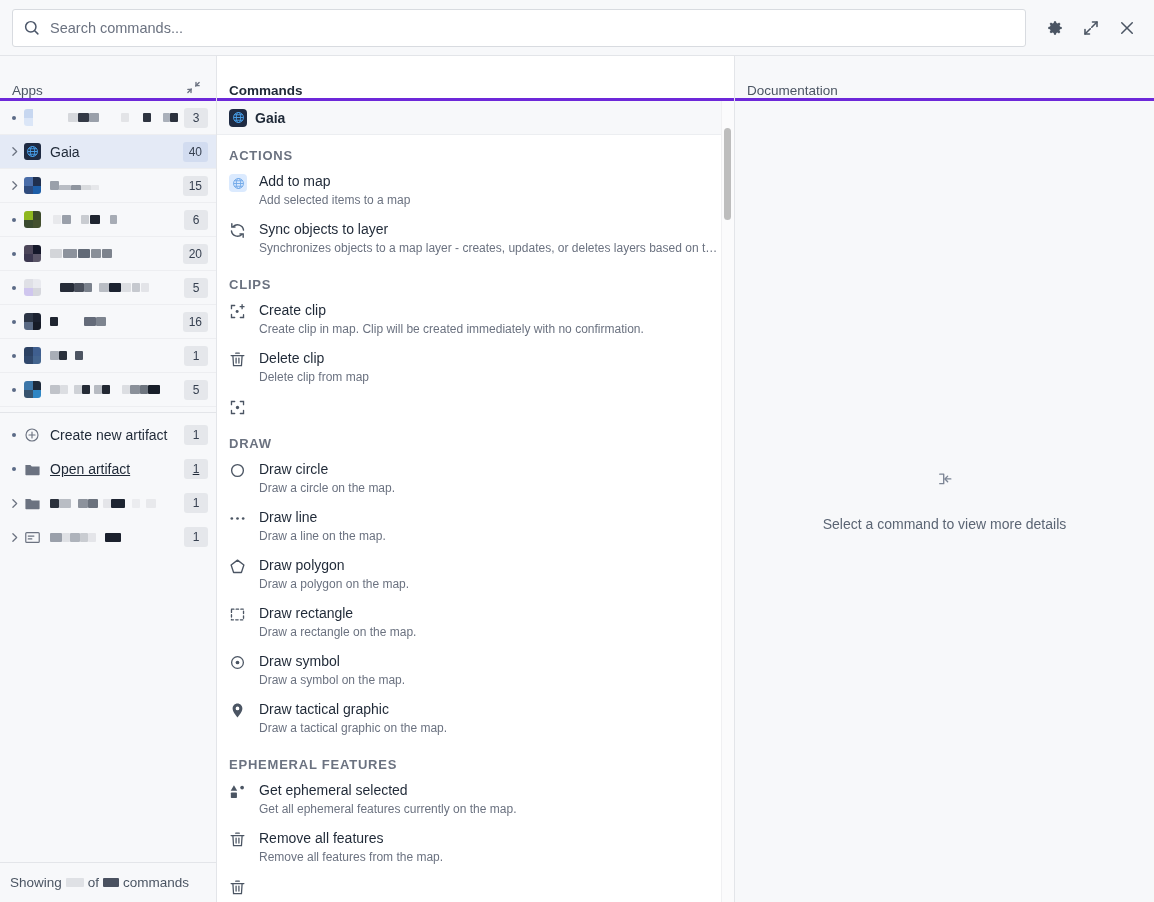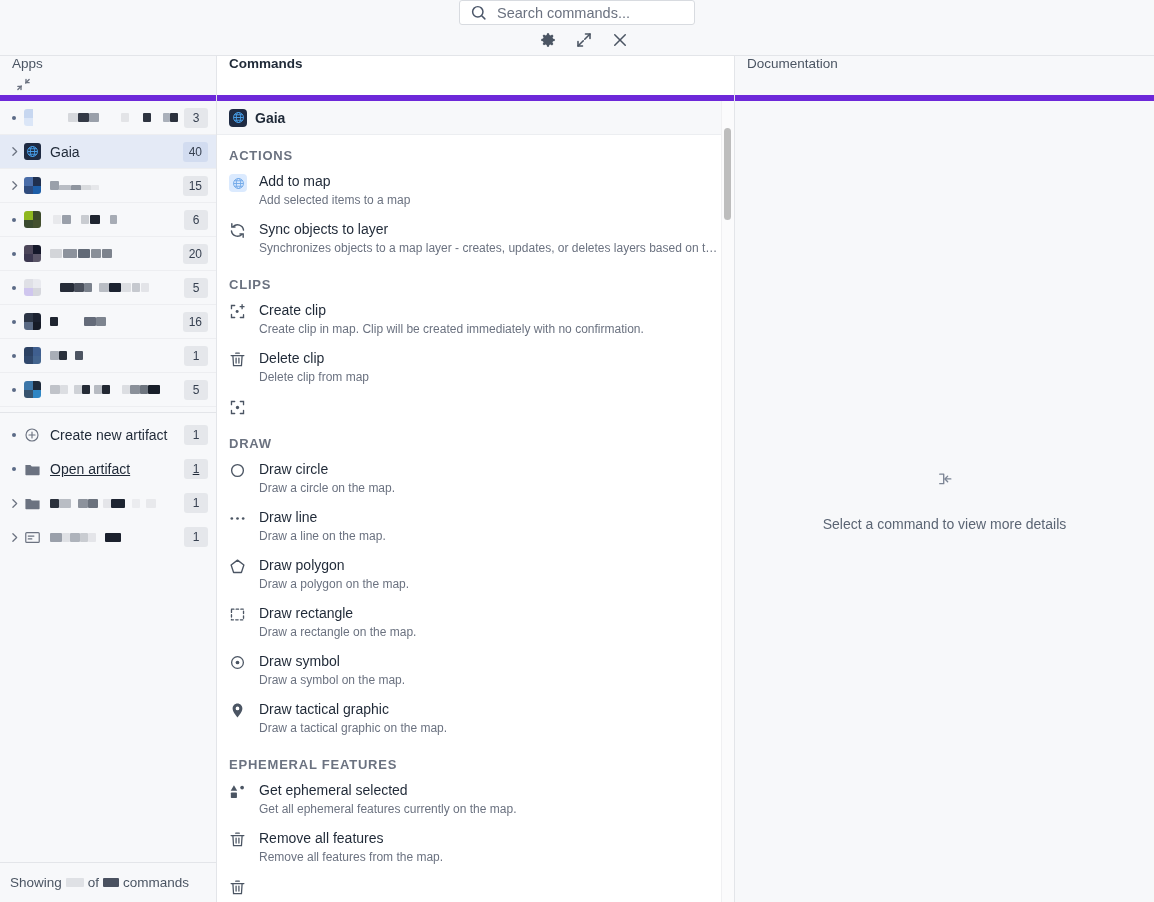--- a/index.html
+++ b/index.html
@@ -13,21 +13,20 @@
   }
   #app { width: 1154px; height: 902px; display: flex; flex-direction: column; }
 
   
   .searchbar {
     height: 56px; min-height: 56px;
     background: #f7f8fa;
     border-bottom: 1px solid #e3e5e9;
     display: flex; align-items: center;
     padding: 0 12px;
-    flex-direction: column;
   }
   .search-field {
     flex: 1 1 auto; height: 38px;
     background: #ffffff;
     border: 1px solid #d8dbe0;
     border-radius: 3px;
     display: flex; align-items: center;
     padding: 0 10px;
   }
   .search-icon { width: 17px; height: 17px; margin-right: 10px; flex: 0 0 auto; color: #4a5568; display:block; }
@@ -48,26 +47,25 @@
 
   
   .panes { flex: 1 1 auto; display: flex; min-height: 0; }
   .pane { display: flex; flex-direction: column; min-height: 0; }
   .pane-apps { width: 217px; flex: 0 0 217px; border-right: 1px solid #e3e5e9; background: #f7f8fa; }
   .pane-cmds { width: 518px; flex: 0 0 518px; border-right: 1px solid #e3e5e9; background: #ffffff; }
   .pane-docs { flex: 1 1 auto; background: #f7f8fa; }
 
   .pane-header {
     height: 45px; min-height: 45px;
-    display: flex; align-items: flex-start;
+    display: flex; align-items: flex-end;
     padding: 0 12px;
-    border-bottom: 6px solid #6d28d9;
+    border-bottom: 3px solid #6d28d9;
     font-size: 13.5px;
     color: #4b5563;
-    flex-direction: column;
   }
   .pane-header.light { background: #f7f8fa; }
   .pane-header.white { background: #ffffff; color: #1f2937; font-weight: bold; }
   .pane-header .title { flex: 1 1 auto; }
   .collapse-btn {
     width: 22px; height: 22px; border: none; background: transparent;
     cursor: pointer; color: #6b7280; display: flex; align-items: center; justify-content: center;
   }
 
   

